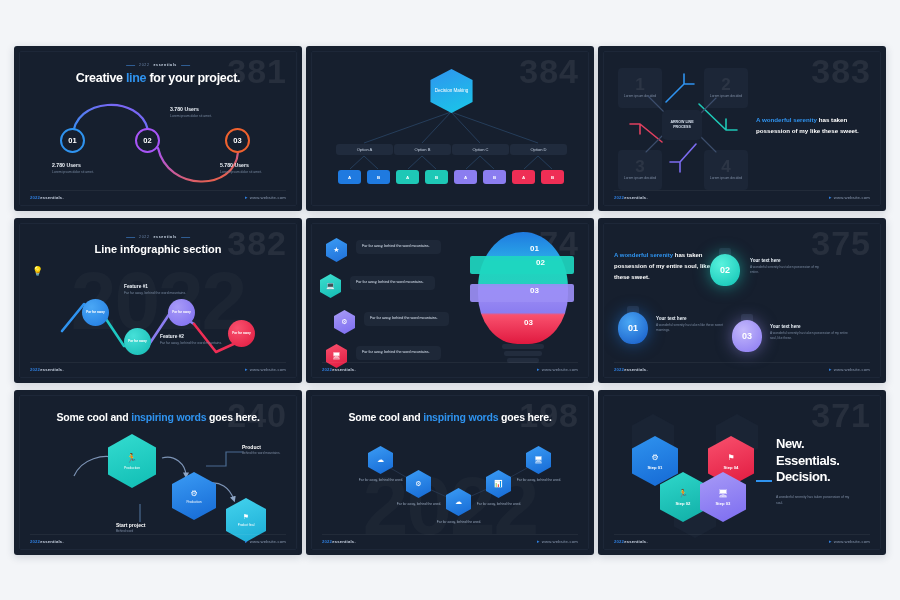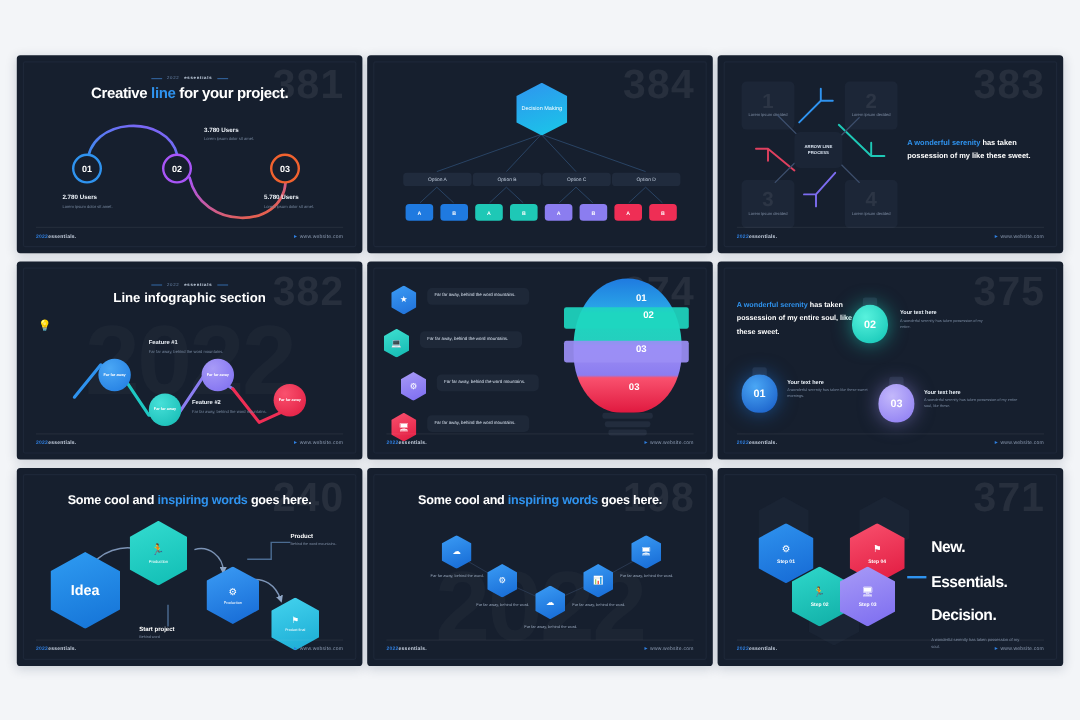--- a/index.html
+++ b/index.html
@@ -158,21 +158,21 @@
   .bigtitle { font-size: 10.5px; font-weight: 700; letter-spacing:-.2px; line-height:1.35; }
   .hexflat {
     position:absolute;
     clip-path: polygon(50% 0%,100% 25%,100% 75%,50% 100%,0% 75%,0% 25%);
     display:flex; flex-direction:column; align-items:center; justify-content:center;
     color:#fff; text-align:center;
   }
   .cap-lbl { color:#fff; font-size:5px; font-weight:700; }
   .cap-sub { color:#7d8ca3; font-size:3.1px; line-height:1.45; margin-top:1px; }
   .nodetxt { color:#97a6bb; font-size:3.3px; text-align:center; line-height:1.45; }
-  .hl-title { color:#fff; font-size:13px; font-weight:700; line-height:1.28; letter-spacing:-.4px;margin-top:12px; }
+  .hl-title { color:#fff; font-size:13px; font-weight:700; line-height:1.28; letter-spacing:-.4px; }
   svg { position:absolute; left:0; top:0; overflow:visible; }
 </style>
 </head>
 <body>
 
 <div class="grid">
 
   <div class="slide s381">
     <div class="slide-inner">
       <div class="snum big">381</div>
@@ -513,23 +513,20 @@
           <path d="M186,70 L206,70 L206,56 L222,56" stroke="#4b6b91"></path>
           <path d="M120,108 L120,126" stroke="#4b6b91"></path>
         </g>
         <defs>
             <marker id="ah" markerWidth="5" markerHeight="5" refX="3" refY="2.5" orient="auto">
           <path d="M0,0 L5,2.5 L0,5 z" fill="#8fa6c6"></path>
             </marker>
           </defs>
       </svg>
 
-      <div class="hexflat" style="left:22px; top:64px; width:58px; height:64px; background:linear-gradient(160deg,#2f9cf2,#1472d6);">
-        <span style="font-size:12px; font-weight:700;">Idea</span>
-      </div>
       <div class="hexflat" style="left:88px; top:38px; width:48px; height:54px; background:linear-gradient(160deg,#34dcd0,#10bdb4);">
         <span style="font-size:9px;">🏃</span>
         <span style="font-size:3.4px; margin-top:3px;">Production</span>
       </div>
       <div class="hexflat" style="left:152px; top:76px; width:44px; height:48px; background:linear-gradient(160deg,#3b9cf5,#1569d4);">
         <span style="font-size:8px;">⚙</span>
         <span style="font-size:3.2px; margin-top:2px;">Production</span>
       </div>
       <div class="hexflat" style="left:206px; top:102px; width:40px; height:44px; background:linear-gradient(160deg,#44d3ee,#1aabd4);">
         <span style="font-size:7px;">⚑</span>

